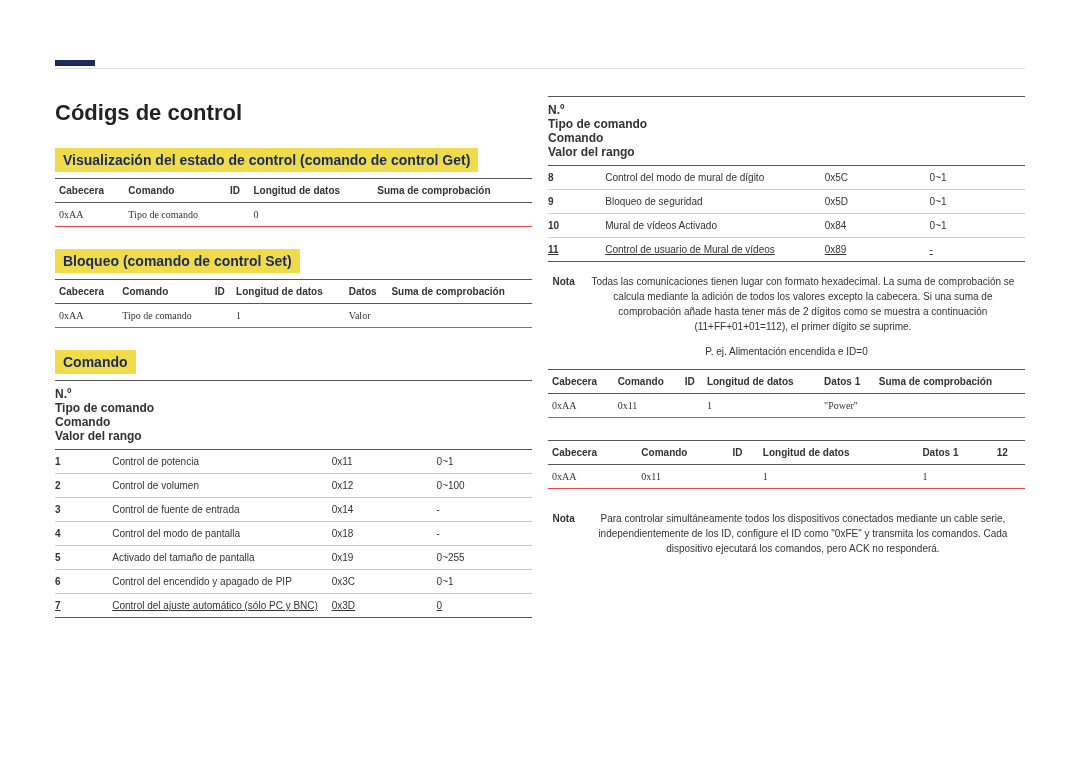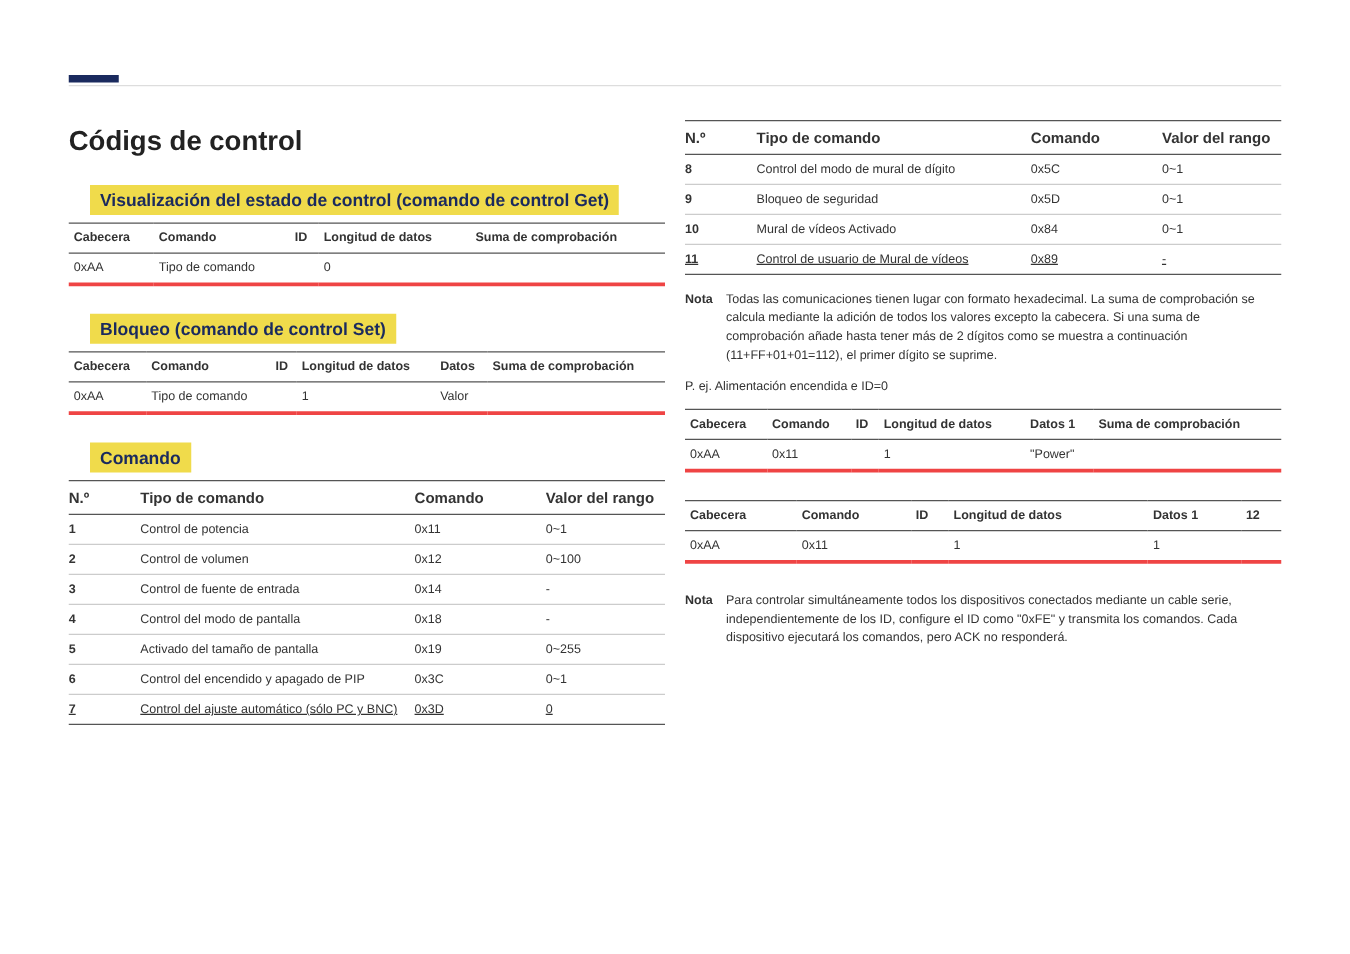--- a/index.html
+++ b/index.html
@@ -43,63 +43,64 @@
     margin-top: 10px;
   }
   h2 {
     font-size: 14px;
     font-weight: bold;
     color: #1a2a5e;
     display: inline-block;
     background: #f0db4b;
     padding: 4px 8px;
     margin-bottom: 6px;
-    margin-left: 17px;
   }
   .tbl {
     width: 100%;
     border-collapse: collapse;
     margin-bottom: 22px;
     font-size: 10px;
   }
   .tbl th, .tbl td {
     text-align: left;
     padding: 6px 4px;
     vertical-align: top;
   }
   .tbl thead tr { border-top: 1px solid #555; border-bottom: 1px solid #555; }
   .tbl tbody tr { border-bottom: 1px solid #ccc; }
-  .tbl tbody tr:last-child { border-bottom: 3px solid #ef4444; }
+  .tbl tbody tr:last-child { border-bottom: 1px solid #ef4444; font-family: Liberation Serif, serif; }
   .cmd-head {
     display: flex;
     border-top: 1px solid #555;
     border-bottom: 1px solid #555;
     padding: 6px 0;
     font-weight: bold;
     font-size: 12px;
+    flex-direction: column;
   }
   .cmd-head .c1 { width: 12%; }
   .cmd-head .c2 { width: 46%; }
   .cmd-head .c3 { width: 22%; }
   .cmd-head .c4 { width: 20%; }
   .cmd-row {
     display: flex;
     border-bottom: 1px solid #ccc;
     padding: 6px 0;
     font-size: 10px;
   }
   .cmd-row .c1 { width: 12%; font-weight: bold; }
   .cmd-row .c2 { width: 46%; }
   .cmd-row .c3 { width: 22%; }
   .cmd-row .c4 { width: 20%; }
   .cmd-row:last-child { border-bottom: 1px solid #555; text-decoration: underline; }
   .note {
     font-size: 10px;
     line-height: 1.5;
     margin-bottom: 10px;
+    text-align: center;
   }
   .note-label { font-weight: bold; display:inline-block; width:30px; vertical-align:top; }
   .note-body { display:inline-block; width: calc(100% - 34px); vertical-align:top; }
 </style>
 </head>
 <body>
 
 <div class="top-bar"></div>
 <div class="top-line"></div>
 

